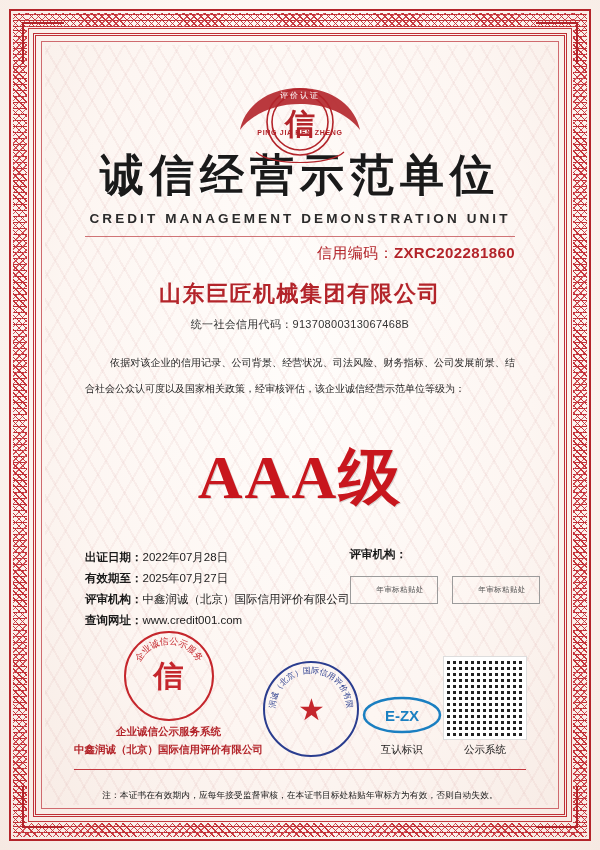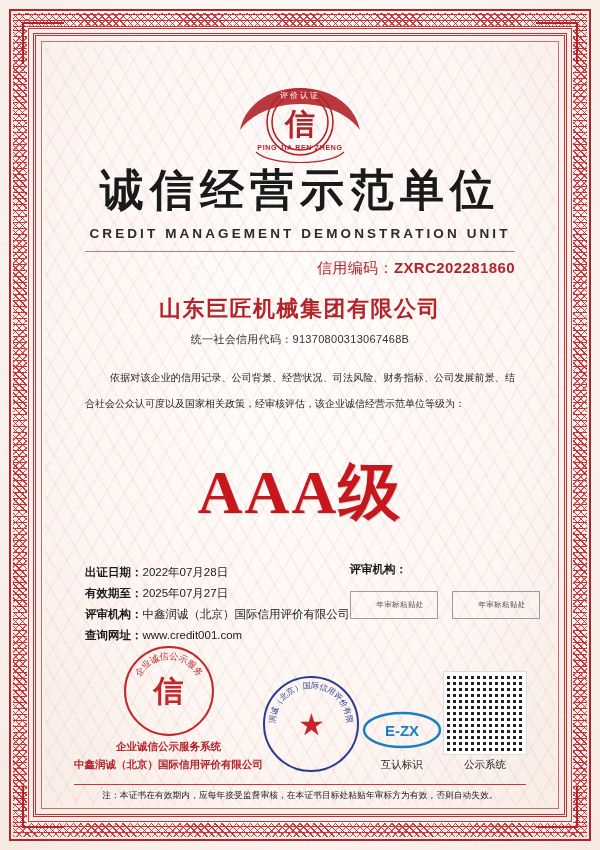--- a/index.html
+++ b/index.html
@@ -193,21 +193,21 @@
   .qr{
     width:76px;height:76px;
     background-image:
       repeating-linear-gradient(0deg,#111 0 3px,#fff 3px 6px),
       repeating-linear-gradient(90deg,#111 0 3px,#fff 3px 6px);
     background-blend-mode:screen;
     border:3px solid #fff;
     outline:1px solid #ddd;
   }
   .footnote{
-    width:452px;margin-top:8px;border-top:1px solid #c4383e;padding-top:5px;
+    width:452px;margin-top:8px;border-top:1px solid #c4383e;padding-top:20px;
     font-size:8.7px;color:#1a1a1a;text-align:center;letter-spacing:.1px;
   }
 </style>
 </head>
 <body>
 
 <div class="certificate">
 
   <div class="border-outer"></div>
   <div class="border-guilloche"></div>

